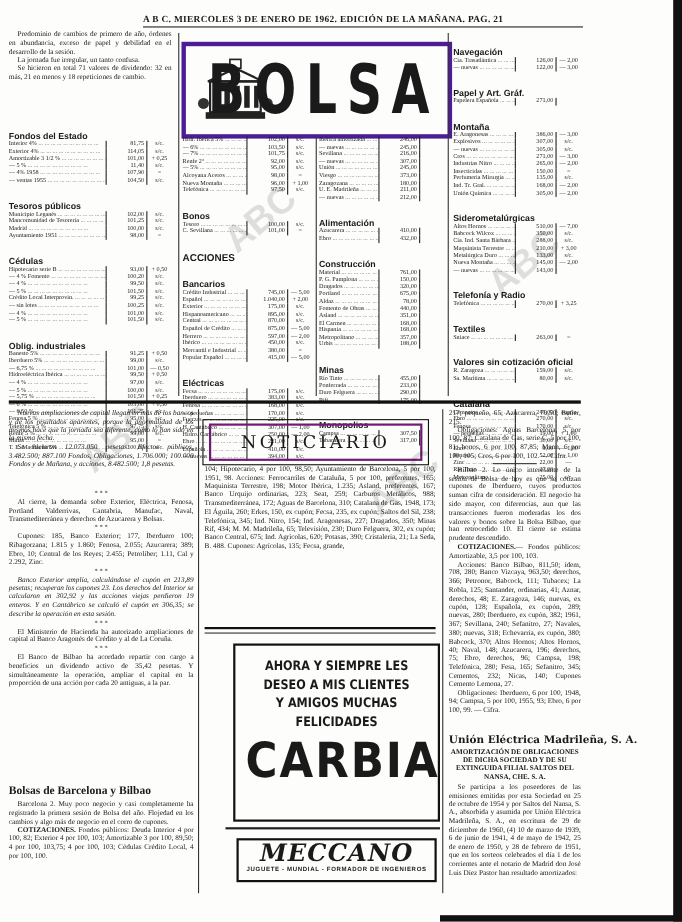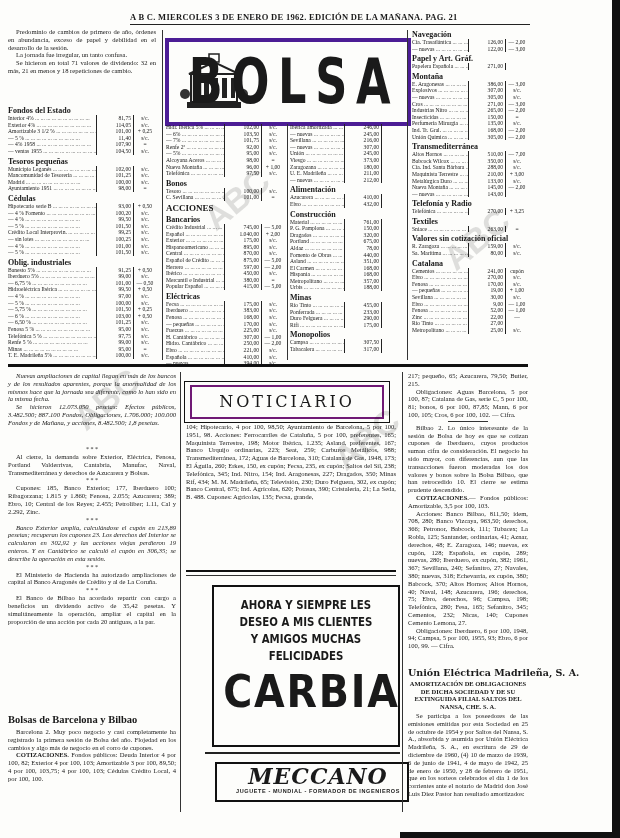--- a/index.html
+++ b/index.html
@@ -8,21 +8,21 @@
     font-family:"DejaVu Serif", serif; position:relative; overflow:hidden;
   }
   .abs { position:absolute; }
   .header {
     left:130px; top:12px; width:400px; height:12px;
     font-family:"Liberation Serif", serif; font-weight:bold; font-size:8.5px;
     letter-spacing:0.3px; border-bottom:1px solid #222; white-space:nowrap;
   }
   .txt { font-family:"Liberation Serif", serif; font-size:6.6px; line-height:7.8px; text-align:justify; }
   .txt p { margin:0; text-indent:8px; }
-  .sec { font-family:Liberation Serif, serif; font-weight:bold; font-size:8px; margin-top:2px; }
+  .sec { font-family:Liberation Sans, sans-serif; font-weight:bold; font-size:8px; margin-top:15px; }
   .row { display:flex; font-family:"Liberation Serif", serif; font-size:5.6px; line-height:6.6px; white-space:nowrap; }
   .row .n { flex:1; overflow:hidden; }
   .row .n::after { content:" ... ... ... ... ... ... ... ... ... ..."; color:#666; }
   .row .v { width:34px; text-align:right; border-left:1px solid #222; border-right:1px solid #222; padding-right:2px; }
   .row .d { width:22px; text-align:center; }
   .bolsa-box {
     left:165px; top:38px; width:238px; height:80px; border:4px solid #4c1d95;
   }
   .bolsa-title {
     position:absolute; right:8px; top:4px; font-family:"DejaVu Sans", sans-serif;
@@ -37,21 +37,21 @@
     text-align:center; line-height:30px;
   }
   .noticiario::before { content:""; position:absolute; left:-8px; top:-6px; right:-8px; bottom:-6px; border:1px solid #111; }
   .ad-carbia {
     left:212px; top:585px; width:184px; height:158px; border:2px solid #111;
     text-align:center; font-family:"DejaVu Sans", sans-serif; font-weight:bold;
   }
   .ad-carbia .line { font-size:12px; line-height:17px; transform:scaleX(0.85); }
   .ad-carbia .brand { font-size:44px; letter-spacing:2px; line-height:46px; margin-top:4px; transform:scaleX(0.9); }
   .ad-meccano {
-    left:215px; top:762px; width:178px; height:36px; border:2px solid #111; text-align:center;padding-left:12px;
+    left:215px; top:762px; width:178px; height:36px; border:2px solid #111; text-align:center;
   }
   .ad-meccano .brand { font-family:"DejaVu Serif", serif; font-weight:bold; font-style:italic; font-size:22px; line-height:24px; letter-spacing:1px; }
   .ad-meccano .tag { font-family:"Liberation Sans", sans-serif; font-size:5.5px; letter-spacing:0.6px; font-weight:bold; }
   .headline { font-family:"DejaVu Serif", serif; font-weight:bold; font-size:10.5px; line-height:12px; white-space:nowrap; }
   .vrule { width:1px; background:#333; }
   .hrule { height:1px; background:#333; }
   .stars { text-align:center; font-size:6px; line-height:8px; }
   .watermark { font-family:"Liberation Sans", sans-serif; color:rgba(0,0,0,0.12); font-size:34px; font-weight:bold; transform:rotate(-40deg); }
 </style>
 </head>
@@ -89,21 +89,21 @@
     <div class="row">
       <span class="n">— 4% 1958</span>
       <span class="v">107,90</span>
       <span class="d">=</span>
     </div>
     <div class="row">
       <span class="n">— ventas 1955</span>
       <span class="v">104,50</span>
       <span class="d">s/c.</span>
     </div>
-    <div class="sec">Tesoros pequeñas</div>
+    <div class="sec">Tesoros públicos</div>
     <div class="row">
       <span class="n">Municipio Leganés</span>
       <span class="v">102,00</span>
       <span class="d">s/c.</span>
     </div>
     <div class="row">
       <span class="n">Mancomunidad de Tesorería</span>
       <span class="v">101,25</span>
       <span class="d">s/c.</span>
     </div>
@@ -614,21 +614,21 @@
     <div class="row">
       <span class="n">Ind. Tr. Gral.</span>
       <span class="v">168,00</span>
       <span class="d">— 2,00</span>
     </div>
     <div class="row">
       <span class="n">Unión Química</span>
       <span class="v">305,00</span>
       <span class="d">— 2,00</span>
     </div>
-    <div class="sec">Transmediterránea</div>
+    <div class="sec">Siderometalúrgicas</div>
     <div class="row">
       <span class="n">Altos Hornos</span>
       <span class="v">510,00</span>
       <span class="d">— 7,00</span>
     </div>
     <div class="row">
       <span class="n">Babcock Wilcox</span>
       <span class="v">350,00</span>
       <span class="d">s/c.</span>
     </div>

